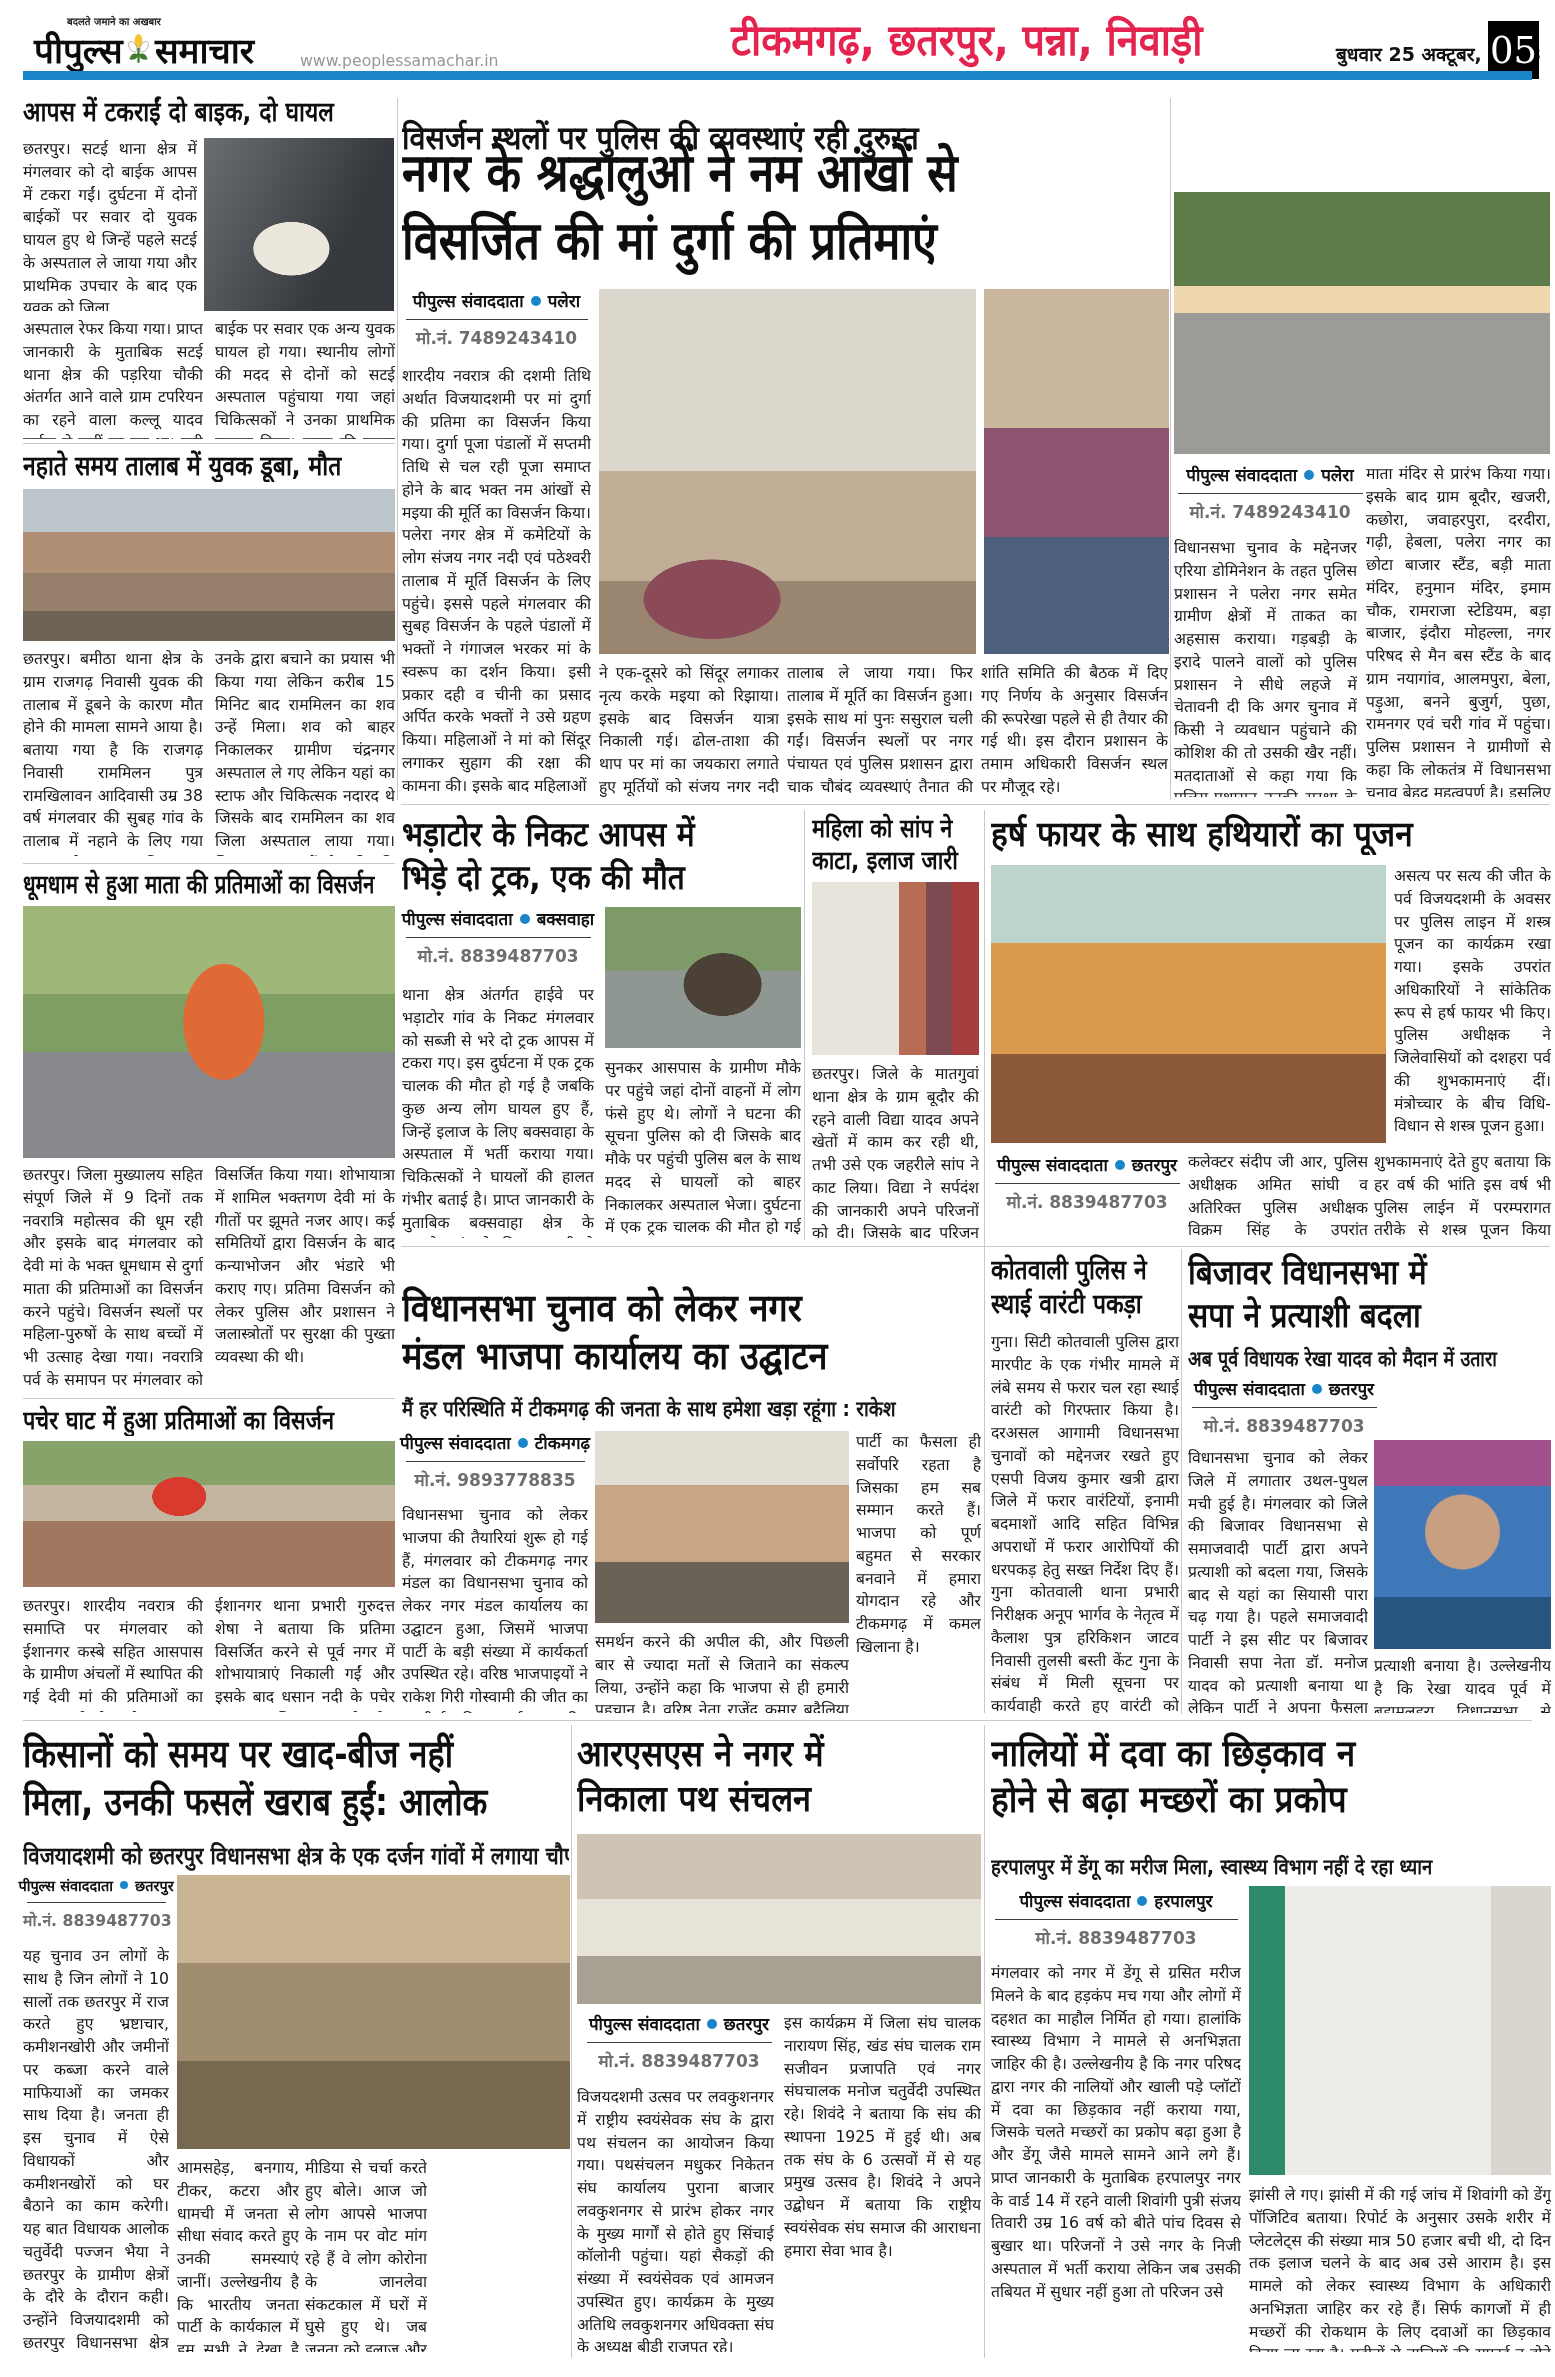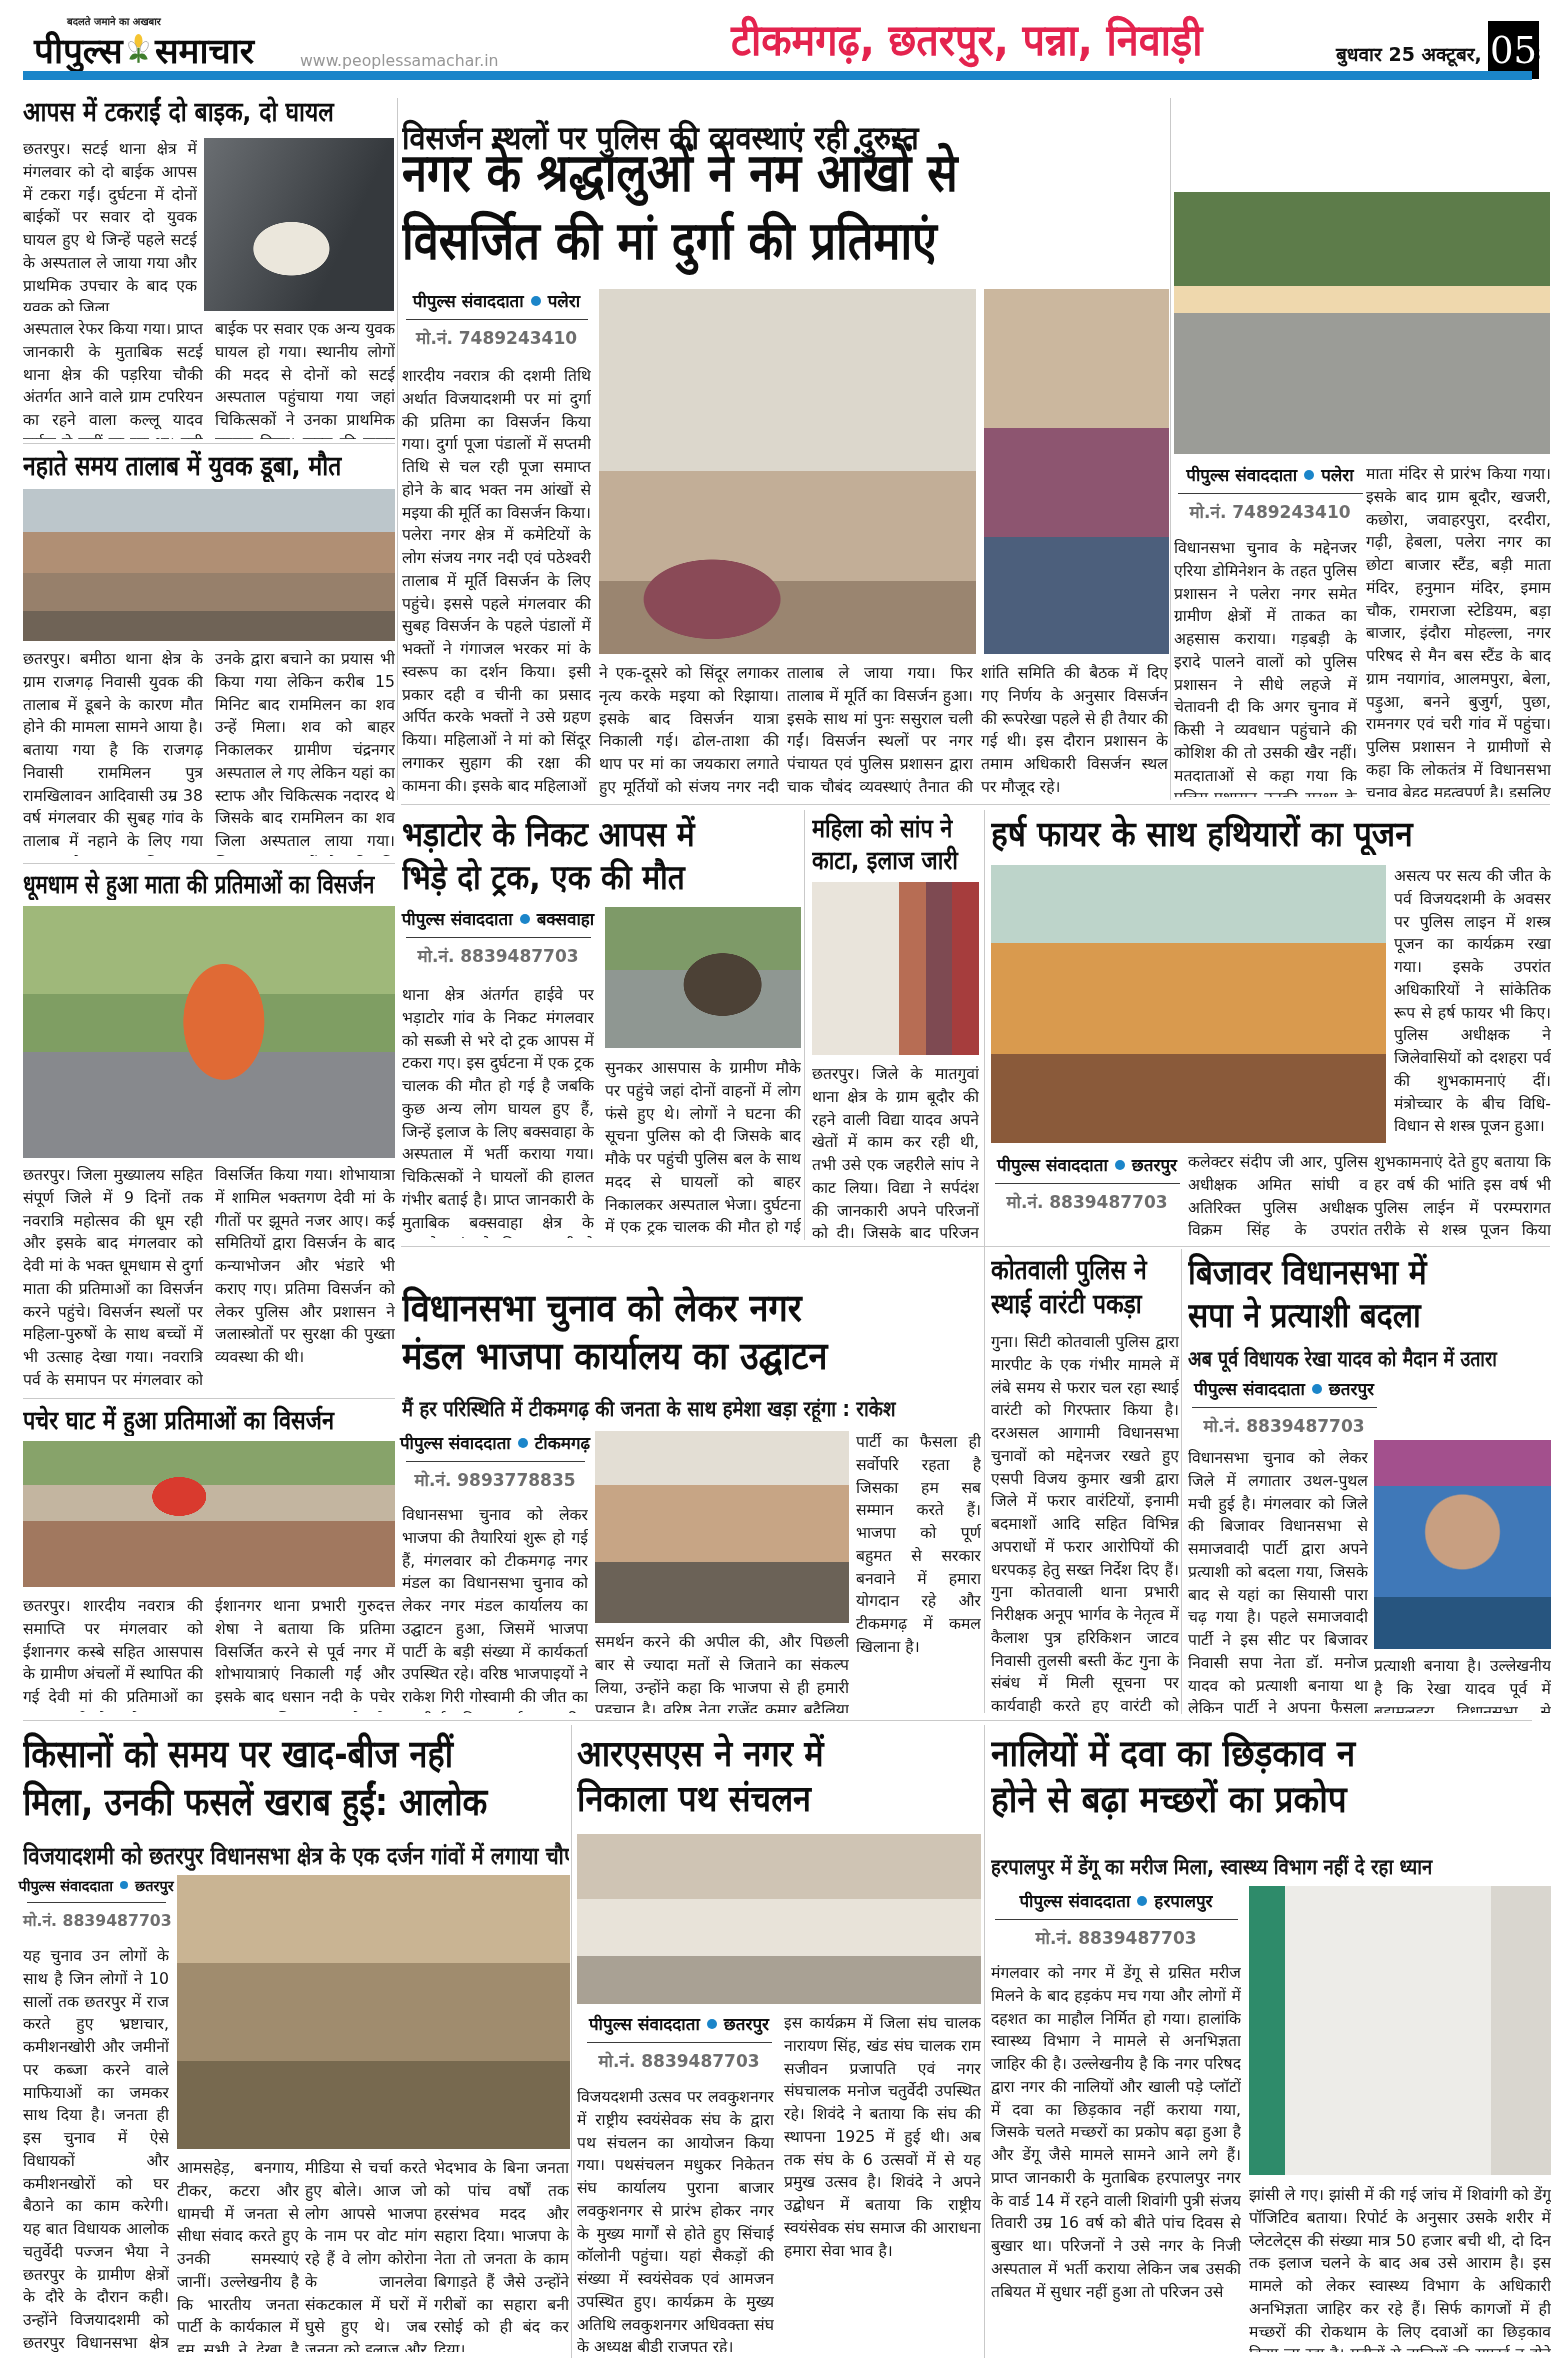--- a/index.html
+++ b/index.html
@@ -247,21 +247,20 @@
       <span class="dot" style="width:8.1px;height:8.1px;"></span>
       <span>छतरपुर</span>
     </div>
     <div class="byline-rule"></div>
     <div class="phone" style="font-size:15.7px;">मो.नं. 8839487703</div>
   </div>
   <div class="abs body-text" style="left:23px; top:1945px; width:146px; height:407px;">यह चुनाव उन लोगों के साथ है जिन लोगों ने 10 सालों तक छतरपुर में राज करते हुए भ्रष्टाचार, कमीशनखोरी और जमीनों पर कब्जा करने वाले माफियाओं का जमकर साथ दिया है। जनता ही इस चुनाव में ऐसे विधायकों और कमीशनखोरों को घर बैठाने का काम करेगी। यह बात विधायक आलोक चतुर्वेदी पज्जन भैया ने छतरपुर के ग्रामीण क्षेत्रों के दौरे के दौरान कही। उन्होंने विजयादशमी को छतरपुर विधानसभा क्षेत्र के एक दर्जन गांवों में चौपाल लगाकर जनता से संवाद किया। विधायक आलोक चतुर्वेदी ने सुबह 9 बजे रिक्शापुरवा से जनसंपर्क अभियान की शुरूआत की। इसके बाद चौकीपुरवा, मारगुवां, राजापुरवा,</div>
   <div class="ph ph-chaupal" style="left:177px; top:1875px; width:393px; height:274px;"></div>
   <div class="abs body-text" style="left:177px; top:2157px; width:122px; height:195px;">आमसहेड़, बनगाय, टीकर, कटरा और धामची में जनता से सीधा संवाद करते हुए उनकी समस्याएं जानीं। उल्लेखनीय है कि भारतीय जनता पार्टी के कार्यकाल में हम सभी ने देखा है कि छोटे-छोटे कामों के लिए तहसील, थाने में</div>
   <div class="abs body-text" style="left:305px; top:2157px; width:122px; height:195px;">मीडिया से चर्चा करते हुए बोले। आज जो लोग आपसे भाजपा के नाम पर वोट मांग रहे हैं वे लोग कोरोना के जानलेवा संकटकाल में घरों में घुसे हुए थे। जब जनता को इलाज और ऑक्सीजन की जरूरत थी तब खजाने के दरवाजे बंद कर दिए गए थे।</div>
-  <div class="abs body-text" style="left:434px; top:2157px; width:135px; height:195px;">भेदभाव के बिना जनता को पांच वर्षों तक हरसंभव मदद और सहारा दिया। भाजपा के नेता तो जनता के काम बिगाड़ते हैं जैसे उन्होंने गरीबों का सहारा बनी रसोई को ही बंद कर दिया।</div>
 
   <div class="abs hl hl-wrap" style="left:577px; top:1731px; width:404px; font-size:36px; line-height:1.25;">
     <span class="cond" style="transform:scaleX(.9);">आरएसएस ने नगर में</span><br>
     <span class="cond" style="transform:scaleX(.9);">निकाला पथ संचलन</span>
   </div>
   <div class="ph ph-rss" style="left:577px; top:1834px; width:404px; height:170px;"></div>
   <div class="abs byline-block" style="left:583px; top:2012px; width:192px;">
     <div class="byline-line">
       <span>पीपुल्स संवाददाता</span>
       <span class="dot"></span>

